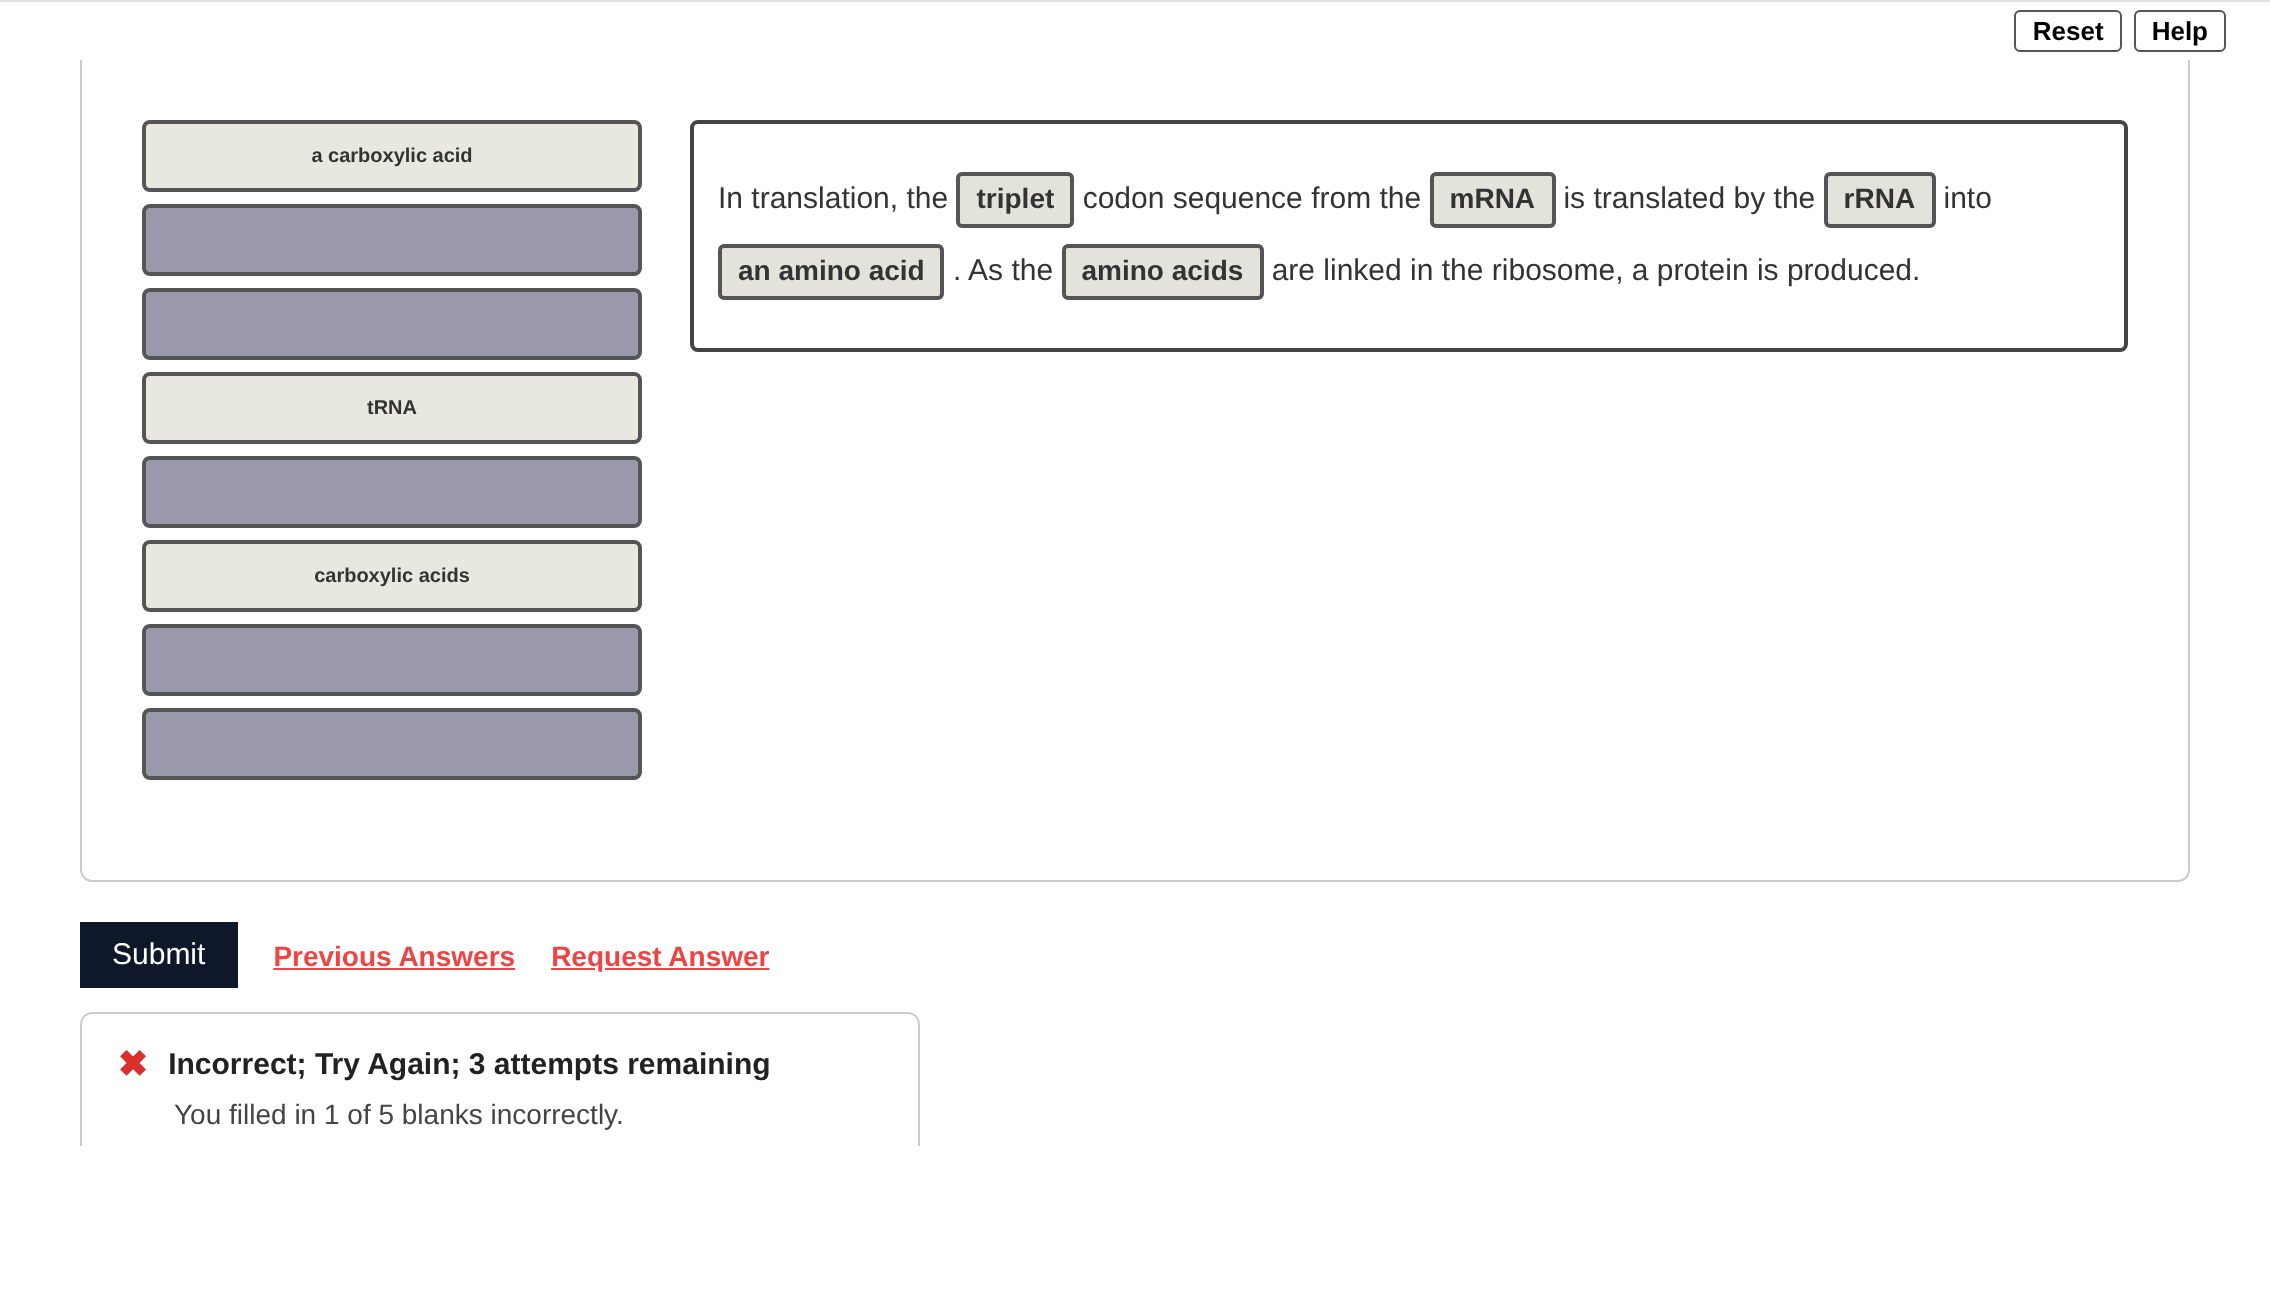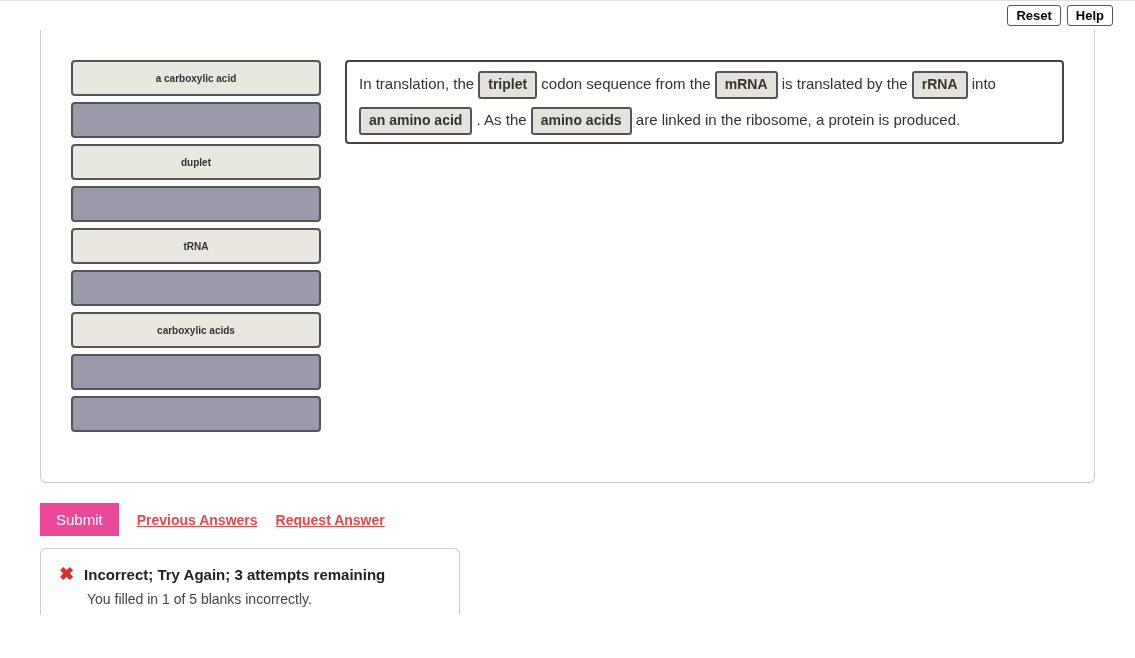--- a/index.html
+++ b/index.html
@@ -57,21 +57,21 @@
       background: #e8e8e0;
       cursor: grab;
     }
     .tile.empty {
       background: #9a9aac;
     }
     .sentence-box {
       flex: 1;
       border: 2px solid #444;
       border-radius: 4px;
-      padding: 4px 12px;
+      padding: 20px 12px;
       line-height: 2.4;
       font-size: 15px;
       color: #333;
     }
     .dropped {
       display: inline-block;
       border: 2px solid #555;
       border-radius: 3px;
       background: #e3e3dc;
       padding: 2px 8px;
@@ -82,21 +82,21 @@
       vertical-align: middle;
       line-height: 1.4;
     }
     .actions {
       margin: 20px 40px 12px 40px;
       display: flex;
       align-items: center;
       gap: 18px;
     }
     .submit-btn {
-      background: #ec4899;
+      background: #0f172a;
       color: #fff;
       border: none;
       padding: 8px 16px;
       font-size: 15px;
       cursor: pointer;
     }
     .link {
       color: #ef4444;
       font-weight: bold;
       font-size: 14px;
@@ -136,21 +136,20 @@
 
 <div class="top-controls">
   <button class="top-btn">Reset</button>
   <button class="top-btn">Help</button>
 </div>
 
 <div class="workspace">
   <div class="palette">
     <div class="tile available">a carboxylic acid</div>
     <div class="tile empty"></div>
-    <div class="tile available">duplet</div>
     <div class="tile empty"></div>
     <div class="tile available">tRNA</div>
     <div class="tile empty"></div>
     <div class="tile available">carboxylic acids</div>
     <div class="tile empty"></div>
     <div class="tile empty"></div>
   </div>
 
   <div class="sentence-box">
     <span>In translation, the </span>

